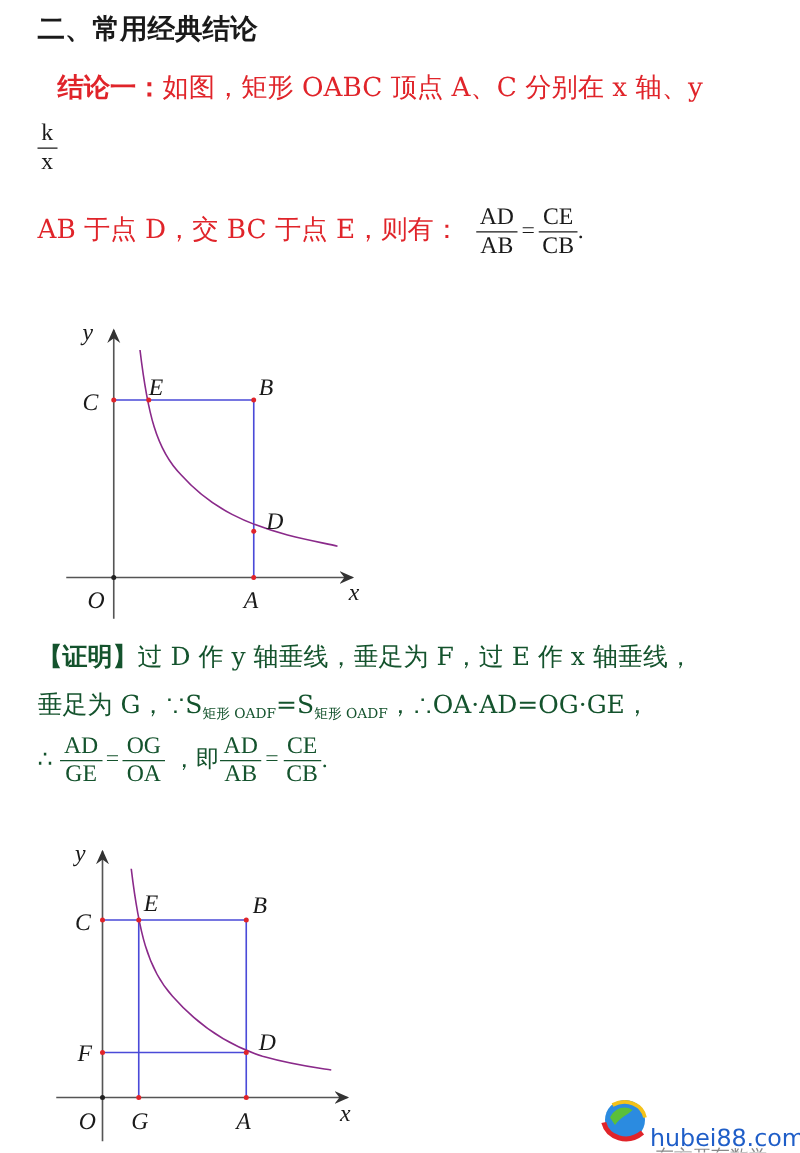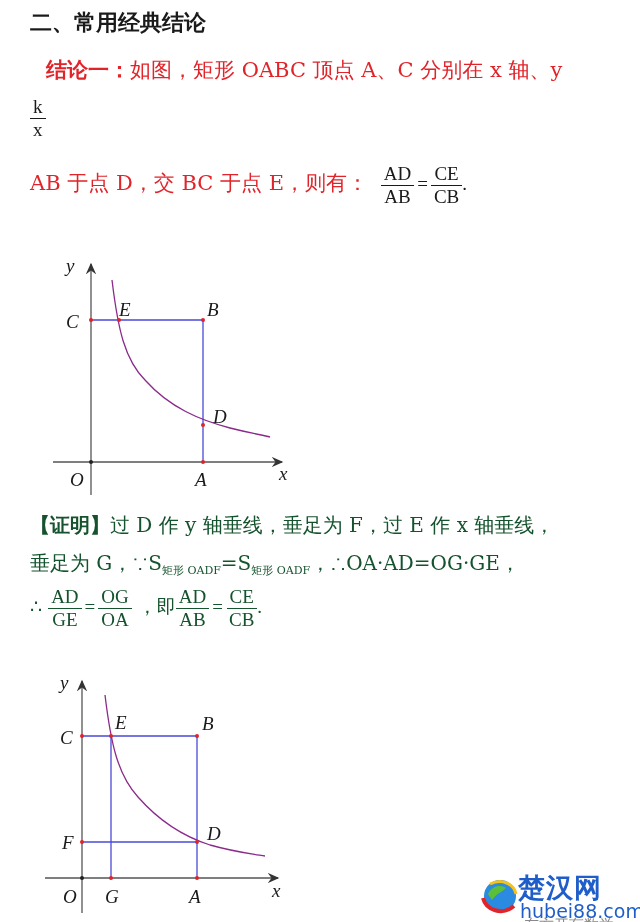--- a/index.html
+++ b/index.html
@@ -131,16 +131,15 @@
   <text x="189" y="238">A</text>
 </svg>
 
 <div class="abs wm">
   <svg width="40" height="40" style="position:absolute;left:2px;top:4px;">
     <circle cx="20" cy="20" r="16" fill="#2b8be0"></circle>
     <path d="M8,18 C12,10 20,8 26,12 C22,16 16,18 12,24 Z" fill="#5bbf3a"></path>
     <path d="M3,22 C6,34 22,40 34,30" stroke="#e0242a" stroke-width="4" fill="none"></path>
     <path d="M36,18 C34,8 22,2 10,8" stroke="#f4c21a" stroke-width="3" fill="none"></path>
   </svg>
-  <div class="wm-title">楚汉网</div>
   <div class="wm-over">东方开车数学</div>
   <div class="wm-url">hubei88.com</div>
 </div>
 
 </body></html>

